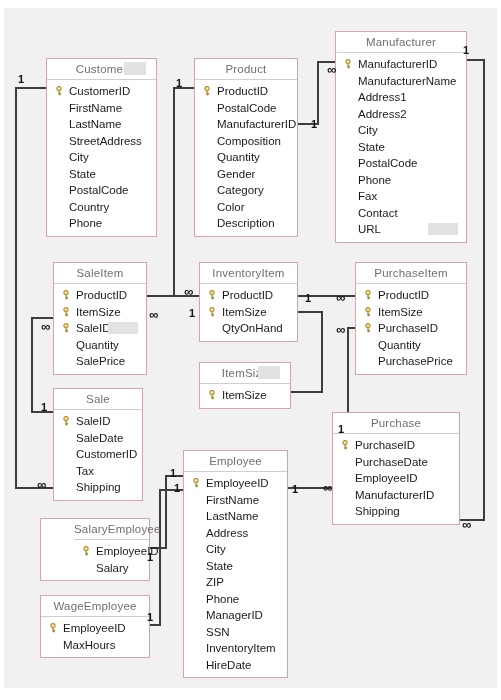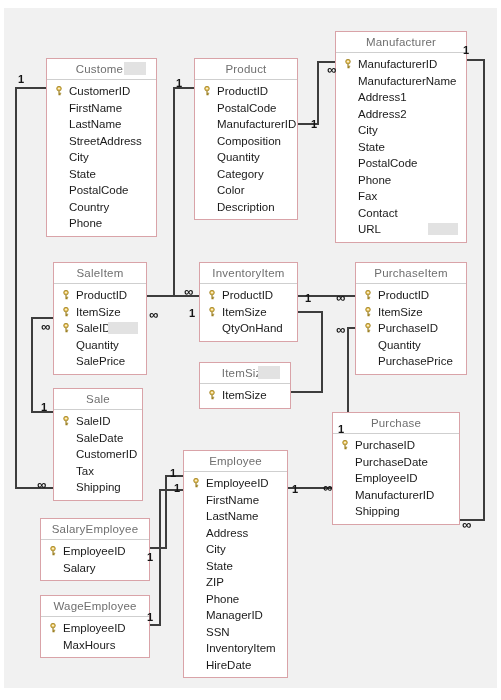--- a/index.html
+++ b/index.html
@@ -243,20 +243,24 @@
           <div class="field">
             <span class="keycol"></span>
             <span class="fname">Composition</span>
           </div>
           <div class="field">
             <span class="keycol"></span>
             <span class="fname">Quantity</span>
           </div>
           <div class="field">
             <span class="keycol"></span>
+            <span class="fname">Gender</span>
+          </div>
+          <div class="field">
+            <span class="keycol"></span>
             <span class="fname">Category</span>
           </div>
           <div class="field">
             <span class="keycol"></span>
             <span class="fname">Color</span>
           </div>
           <div class="field">
             <span class="keycol"></span>
             <span class="fname">Description</span>
           </div>
@@ -589,21 +593,21 @@
           <div class="field">
             <span class="keycol"></span>
             <span class="fname">InventoryItem</span>
           </div>
           <div class="field">
             <span class="keycol"></span>
             <span class="fname">HireDate</span>
           </div>
         </div>
       </div>
-      <div class="table-box" style="left: 40px; top: 518px; width: 110px;">
+      <div class="table-box" style="left: 40px; top: 518px; width: 110px; padding-left: 33px;">
         <div class="table-title"><span>SalaryEmployee</span></div>
         <div class="field-list">
           <div class="field">
             <span class="keycol">
               <span class="key-icon">
                 <svg width="9" height="10" viewBox="0 0 9 10">
                   <circle cx="3" cy="2.6" r="2.3" fill="#e8c25a" stroke="#9a7d1e" stroke-width=".8"></circle>
                   <circle cx="3" cy="2.6" r=".8" fill="#ffffff"></circle>
                   <path d="M3 5 L3 9.3 M3 7.2 L5.2 7.2 M3 8.6 L4.6 8.6" stroke="#9a7d1e" stroke-width="1.1" fill="none"></path>
                 </svg>

